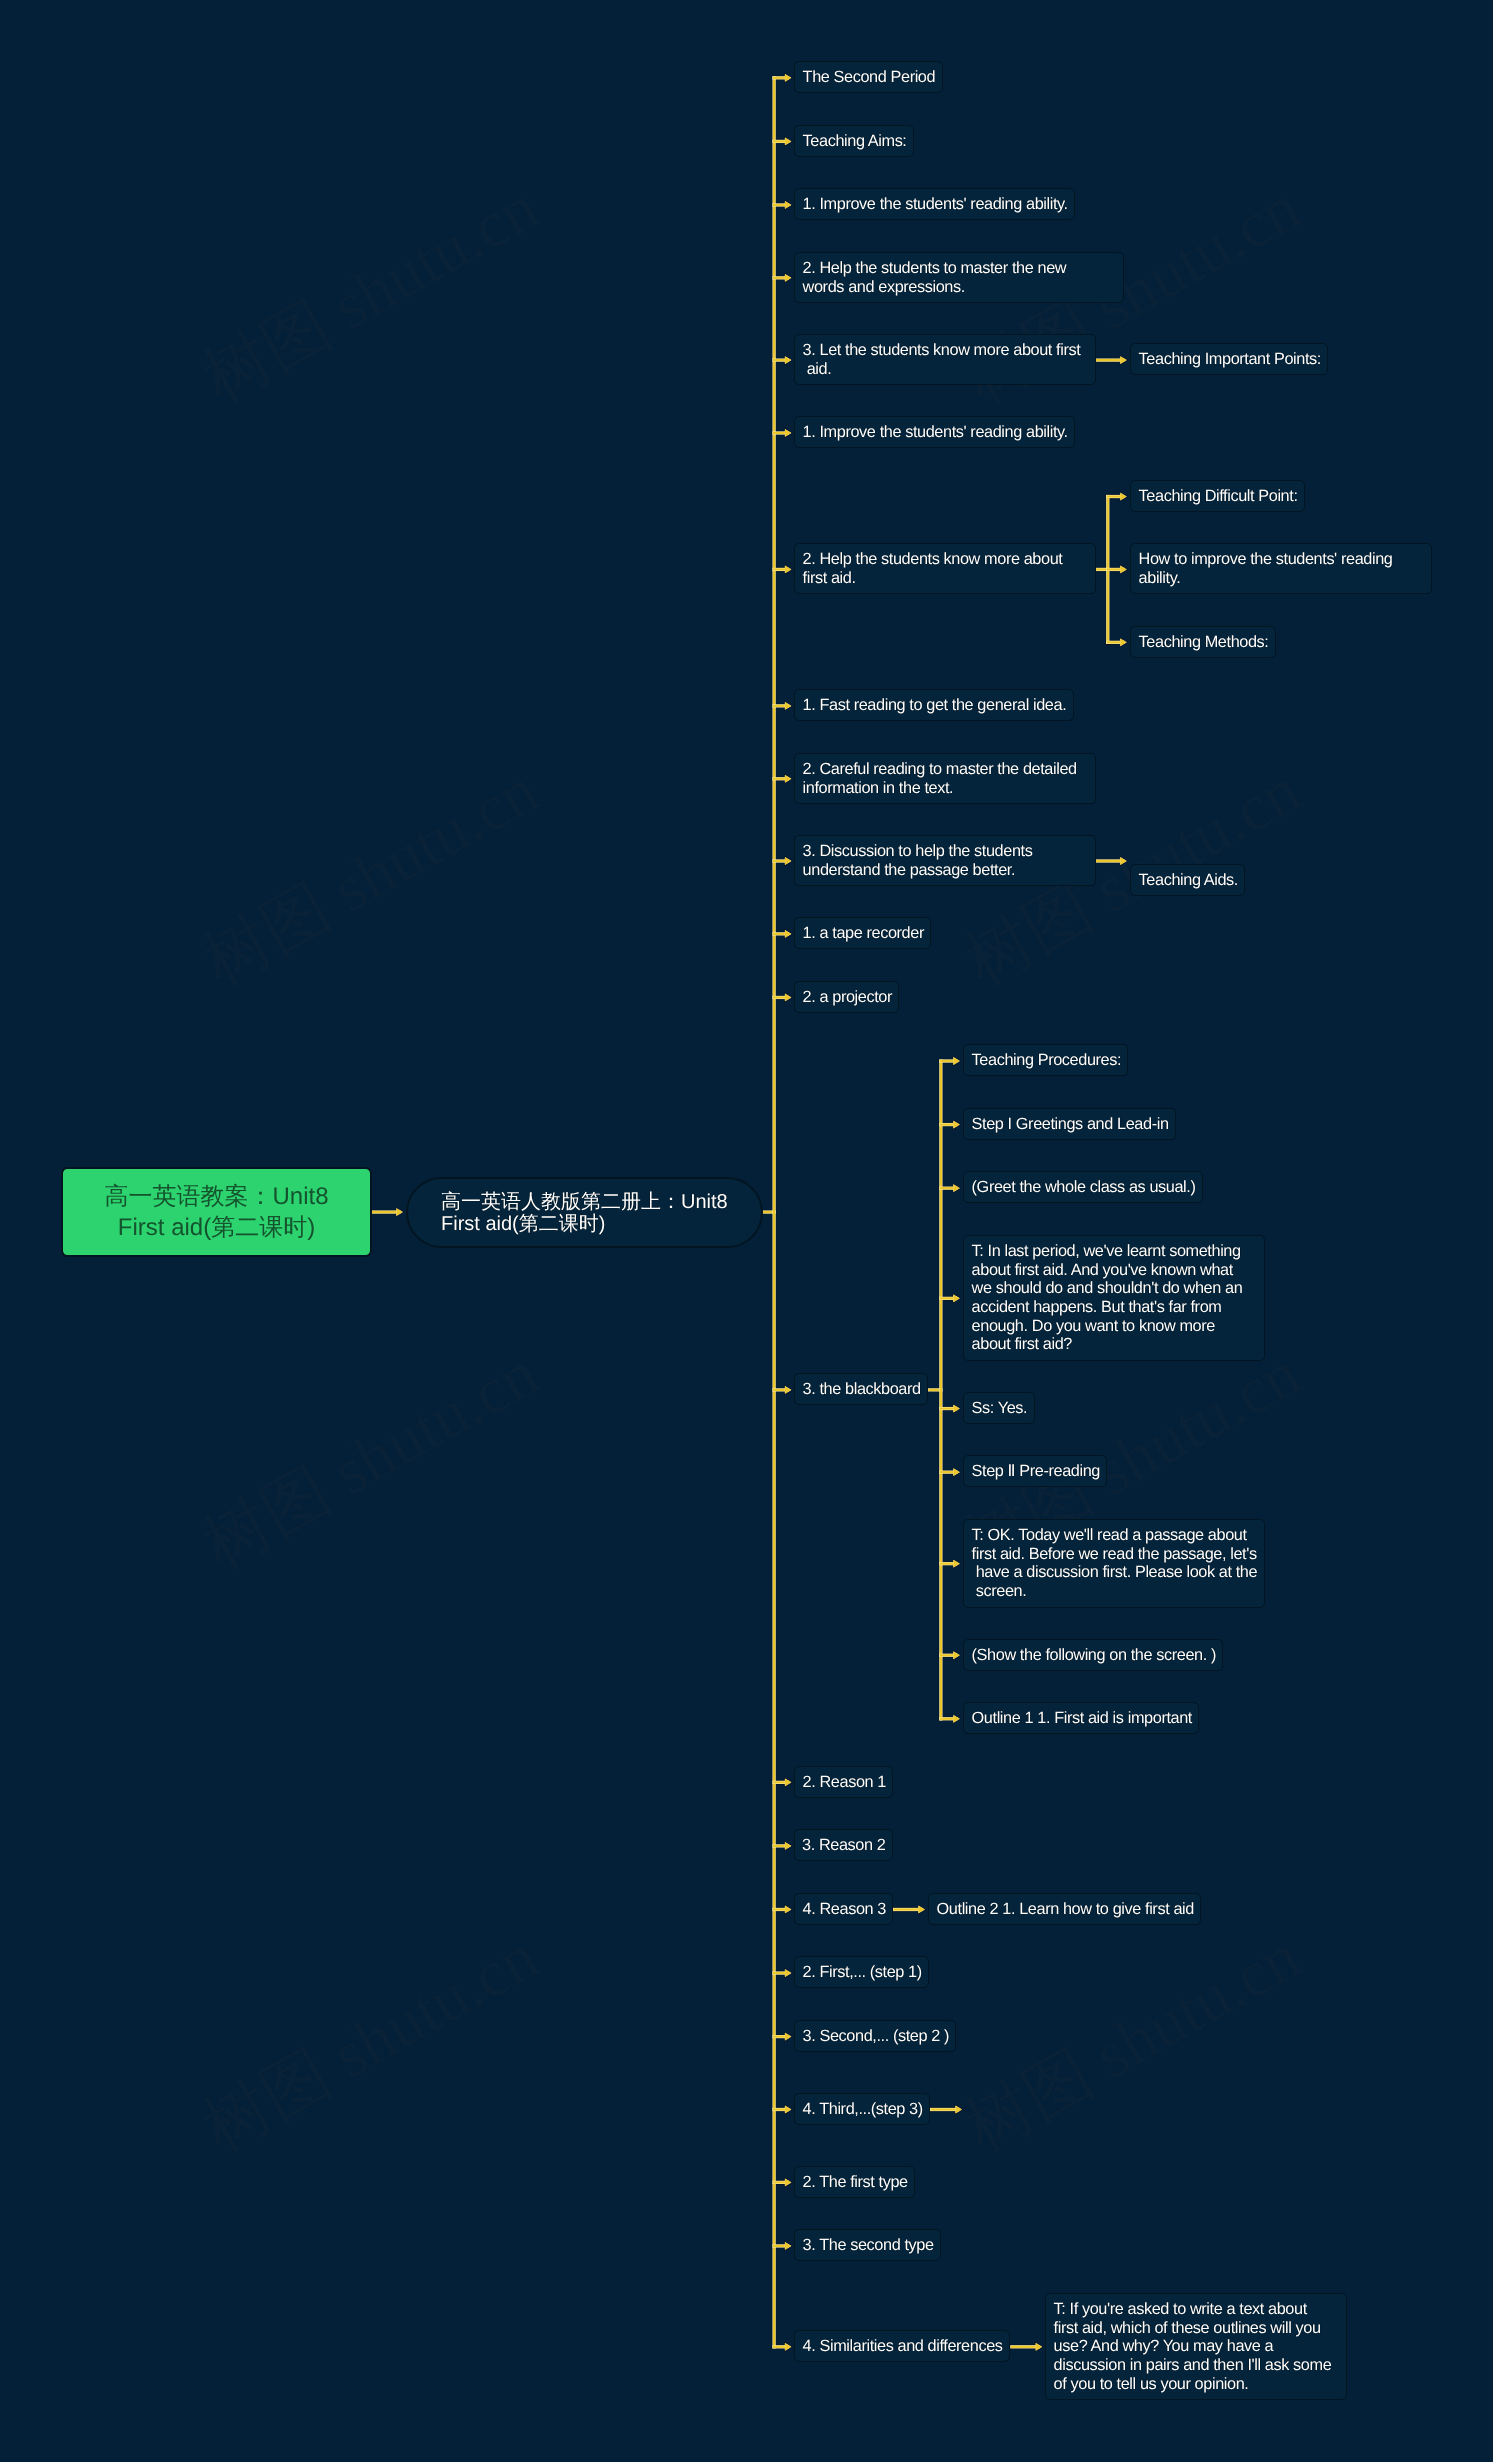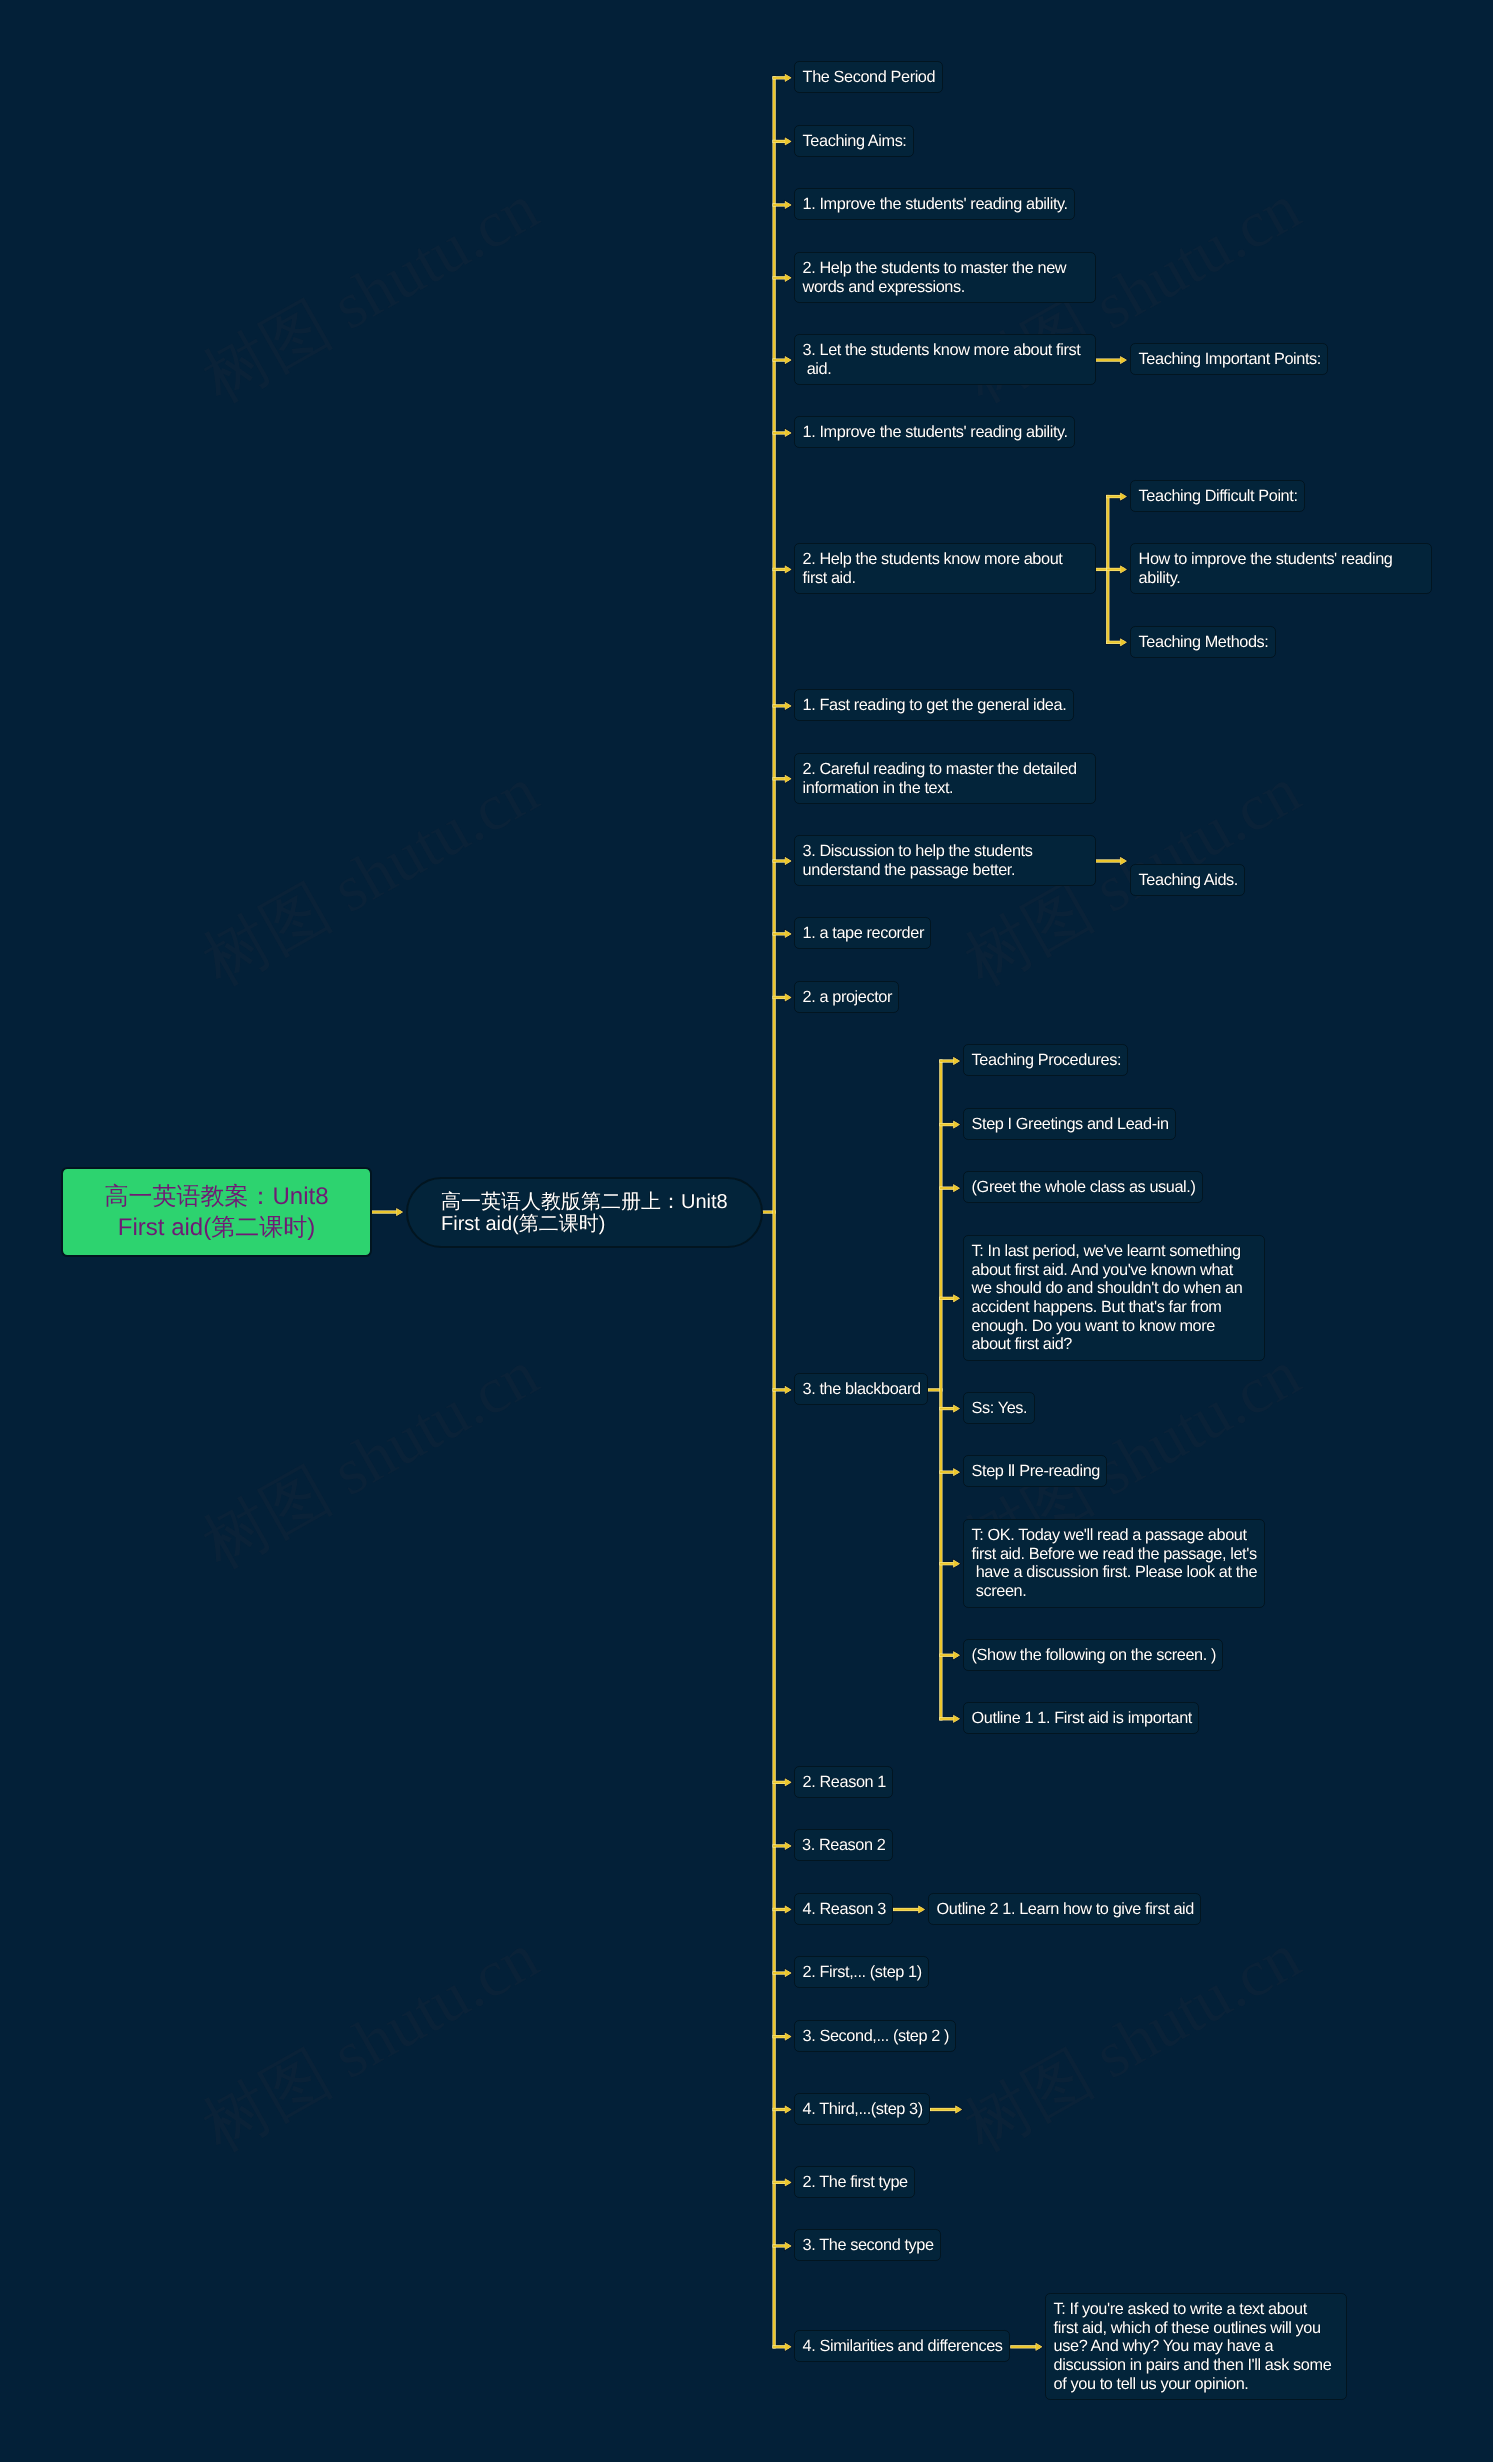--- a/index.html
+++ b/index.html
@@ -21,21 +21,21 @@
   #nodelayer{position:absolute;left:0;top:0;width:1493px;height:2462px;
              transform:translateZ(0);}
   .node{position:absolute;box-sizing:border-box;
         border:1.5px solid #021520;border-radius:5.2px;
         background:#03243a;color:#fff;
         font-size:16.3px;line-height:18.7px;letter-spacing:-0.4px;
         padding:5.9px 6.4px 5.9px 7.6px;
         white-space:pre;
         text-shadow:0 0 0.6px #02131e, 0.4px 0.4px 0.3px #02131e,
                     -0.4px 0.4px 0.3px #02131e;}
-  .node.root{background:#2dd36f;color:#701a75;border-radius:6.4px;
+  .node.root{background:#2dd36f;color:#14532d;border-radius:6.4px;
              text-align:center;font-size:24px;line-height:31.5px;
              letter-spacing:0px;padding:8px;border:2.1px solid #021520;
              width:311px;height:90px;
              display:flex;align-items:center;justify-content:center;
              text-shadow:none;}
   .node.lvl1{background:#03243a;border-radius:36px;
              font-size:20px;line-height:22px;letter-spacing:0px;
              border:2.1px solid #021520;
              padding:0 0 0 33px; width:357px;height:71px;
              display:flex;align-items:center;}
@@ -318,21 +318,21 @@
       </g>
   </svg>
   <div id="nodelayer">
       <div class="node root" style="left: 61px; top: 1167px;"><span class="tx">高一英语教案：Unit8
 First aid(第二课时)</span></div>
       <div class="node lvl1" style="left: 406px; top: 1177px;"><span class="tx">高一英语人教版第二册上：Unit8
 First aid(第二课时)</span></div>
       <div class="node lvl2" style="left: 794px; top: 61px;"><span class="tx">The Second Period</span></div>
       <div class="node lvl2" style="left: 794px; top: 125px;"><span class="tx">Teaching Aims:</span></div>
       <div class="node lvl2" style="left: 794px; top: 188px;"><span class="tx">1. Improve the students' reading ability.</span></div>
-      <div class="node lvl2" style="width: 302px; left: 794px; top: 252px;"><span class="tx">2. Help the students to master the new
+      <div class="node lvl2" style="width: 330px; left: 794px; top: 252px;"><span class="tx">2. Help the students to master the new
 words and expressions.</span></div>
       <div class="node lvl2" style="width: 302px; left: 794px; top: 334px;"><span class="tx">3. Let the students know more about first
  aid.</span></div>
       <div class="node lvl3" style="left: 1130px; top: 343px;"><span class="tx">Teaching Important Points:</span></div>
       <div class="node lvl2" style="left: 794px; top: 416px;"><span class="tx">1. Improve the students' reading ability.</span></div>
       <div class="node lvl2" style="width: 302px; left: 794px; top: 543px;"><span class="tx">2. Help the students know more about
 first aid.</span></div>
       <div class="node lvl3" style="left: 1130px; top: 480px;"><span class="tx">Teaching Difficult Point:</span></div>
       <div class="node lvl3" style="width: 302px; left: 1130px; top: 543px;"><span class="tx">How to improve the students' reading
 ability.</span></div>

